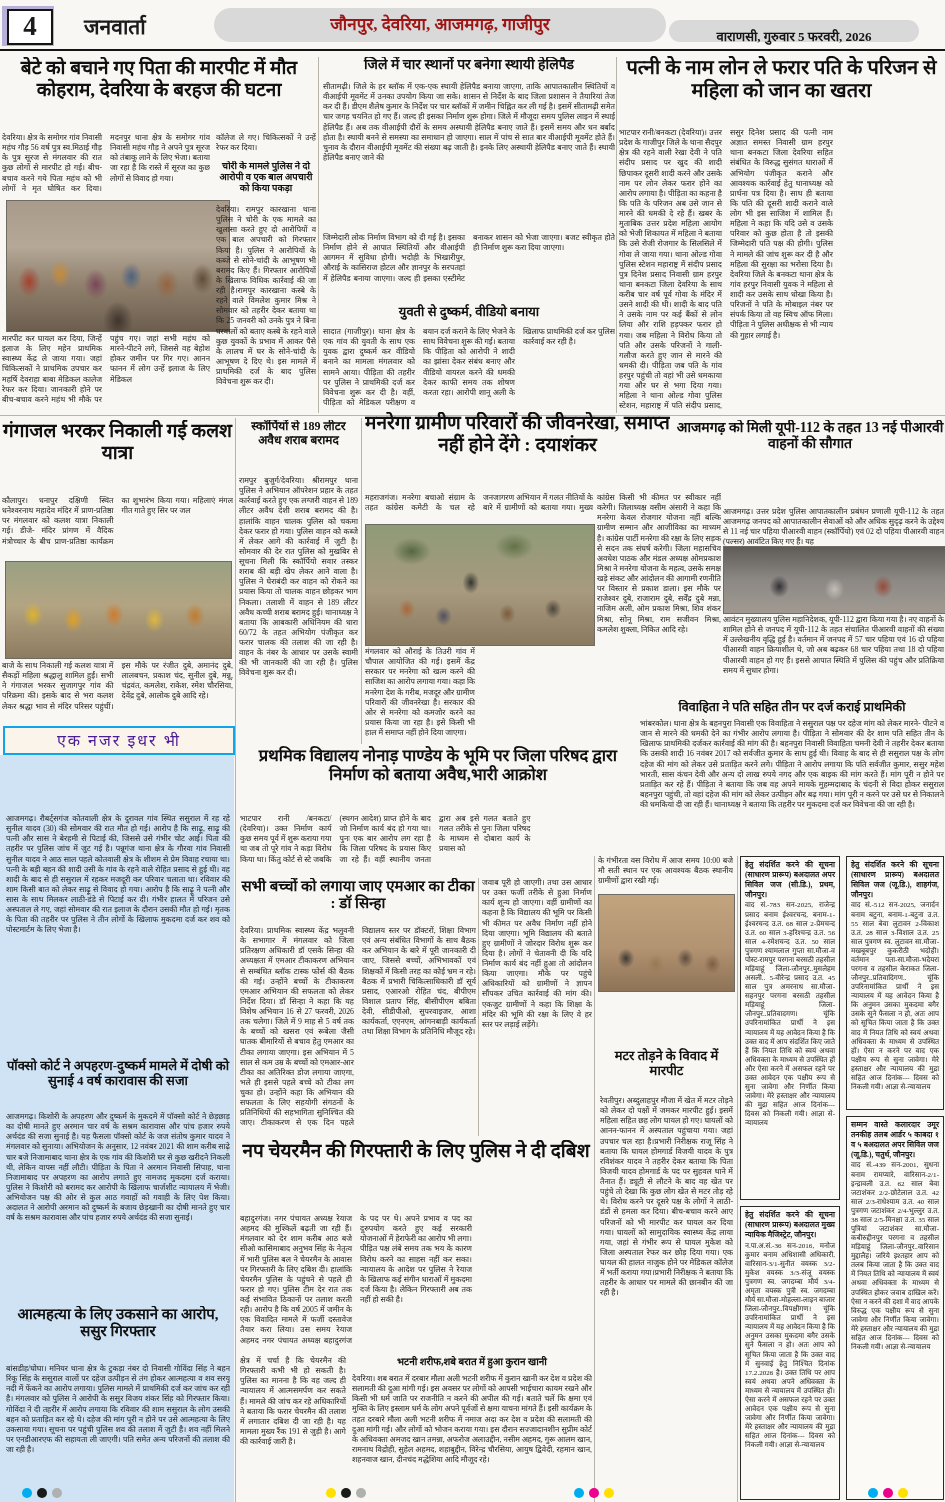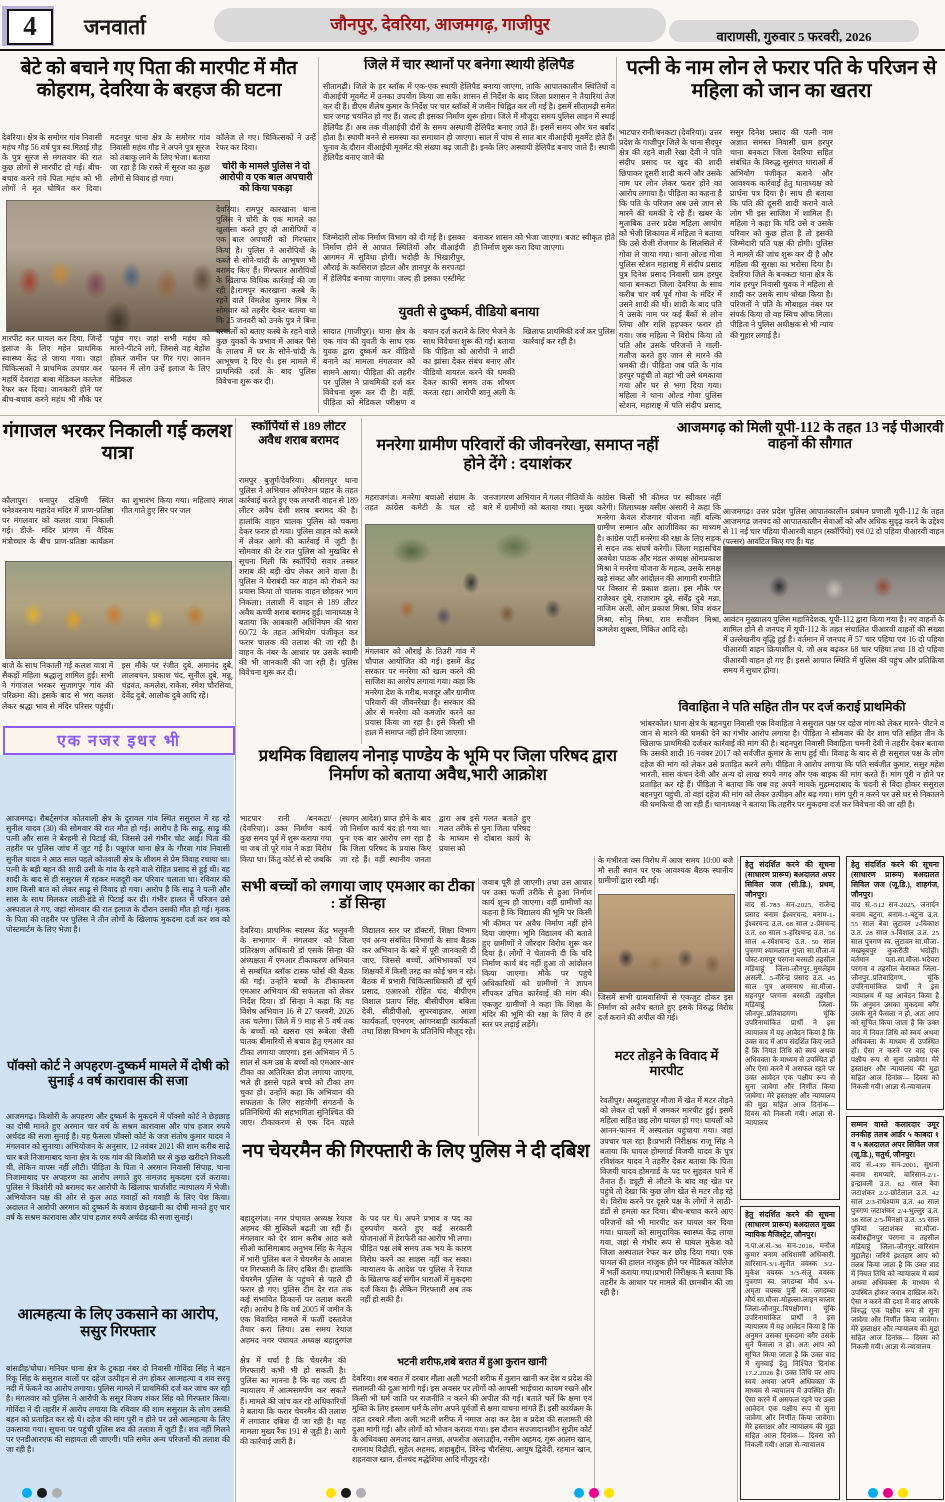--- a/index.html
+++ b/index.html
@@ -21,22 +21,22 @@
   
   .lavender { background:#b7b1d8; }
   .numbox { background:#ffff; border:2px solid #141414; text-align:center;
             font-weight:bold; font-size:27px; line-height:30px; background:#fff; }
   .masthead { font-weight:bold; font-size:21px; }
   .band { background:#d9d9d9; text-align:center; font-weight:bold;border-radius:17px; }
   .band-center { color:#9e1515; font-size:17px; line-height:34px; }
   .band-right { color:#141414; font-size:13px; line-height:34px; }
 
   
-  .eknazar { border:2px solid #8b5cf6; background:#fbf4ea; color:#8b5cf6;
-             font-weight:bold; font-size:16px; text-align:center; line-height:25px; letter-spacing:2px; }
+  .eknazar { border:2px solid #0ea5e9; background:#fbf4ea; color:#4c1d95;
+             font-weight:normal; font-size:16px; text-align:center; line-height:25px; letter-spacing:2px; }
 
   .bluepanel { background:#cfe3f4; }
 
   
   .notice { border:1px solid #2a2a2a; background:#fbfaf6; padding:3px 4px; box-sizing:border-box; overflow:hidden; }
   .notice-h { font-weight:bold; font-size:7.6px; line-height:1.3; text-align:justify; }
   .notice-b { font-size:7.1px; line-height:1.28; text-align:justify; margin-top:2px; }
 
   
   .ph { border:1px solid #6f6a62; }
@@ -114,21 +114,21 @@
   <div class="abs hl" style="left:2px;top:420px;width:231px;height:70px;font-size:19px;">गंगाजल भरकर निकाली गई कलश यात्रा</div>
   <div class="abs bt cols-2" style="left:2px;top:496px;width:231px;height:62px;">कौलापुर। धनापुर दक्षिणी स्थित धनेश्वरनाथ महादेव मंदिर में प्राण-प्रतिष्ठा पर मंगलवार को कलश यात्रा निकाली गई। डीजे- मंदिर प्रांगण में वैदिक मंत्रोच्चार के बीच प्राण-प्रतिष्ठा कार्यक्रम का शुभारंभ किया गया। महिलाएं मंगल गीत गाते हुए सिर पर जल</div>
   <div class="abs ph ph-kalash" style="left:5px;top:561px;width:225px;height:96px;"></div>
   <div class="abs bt cols-2" style="left:2px;top:661px;width:231px;height:60px;">बाजे के साथ निकाली गई कलश यात्रा में सैकड़ों महिला श्रद्धालु शामिल हुईं। सभी ने गंगाजल भरकर सुजागपुर गांव की परिक्रमा की। इसके बाद से भरा कलश लेकर श्रद्धा भाव से मंदिर परिसर पहुंचीं। इस मौके पर रंजीत दुबे, अमानंद दुबे, लालबचन, प्रकाश चंद, सुनील दुबे, मन्नू, चंद्रवंत, कमलेश, राकेश, रमेश चौरसिया, देवेंद्र दुबे, आलोक दुबे आदि रहे।</div>
   <div class="abs vrule" style="left:235px;top:418px;height:1084px;"></div>
 
   <div class="abs hl" style="left:239px;top:420px;width:119px;height:52px;font-size:12px;">स्कॉर्पियों से 189 लीटर अवैध शराब बरामद</div>
   <div class="abs bt" style="left:239px;top:476px;width:119px;height:246px;">रामपुर बुजुर्ग/देवरिया। श्रीरामपुर थाना पुलिस ने अभियान ऑपरेशन प्रहार के तहत कार्रवाई करते हुए एक लग्जरी वाहन से 189 लीटर अवैध देशी शराब बरामद की है। हालांकि वाहन चालक पुलिस को चकमा देकर फरार हो गया। पुलिस वाहन को कब्जे में लेकर आगे की कार्रवाई में जुटी है। सोमवार की देर रात पुलिस को मुखबिर से सूचना मिली कि स्कॉर्पियो सवार तस्कर शराब की बड़ी खेप लेकर आने वाला है। पुलिस ने घेराबंदी कर वाहन को रोकने का प्रयास किया तो चालक वाहन छोड़कर भाग निकला। तलाशी में वाहन से 189 लीटर अवैध कच्ची शराब बरामद हुई। थानाध्यक्ष ने बताया कि आबकारी अधिनियम की धारा 60/72 के तहत अभियोग पंजीकृत कर फरार चालक की तलाश की जा रही है। वाहन के नंबर के आधार पर उसके स्वामी की भी जानकारी की जा रही है। पुलिस विवेचना शुरू कर दी।</div>
   <div class="abs vrule" style="left:361px;top:418px;height:326px;"></div>
 
-  <div class="abs hl" style="left:365px;top:436px;width:305px;height:70px;font-size:16px;text-align:center;">मनरेगा ग्रामीण परिवारों की जीवनरेखा, समाप्त नहीं होने देंगे : दयाशंकर</div>
+  <div class="abs hl" style="left:365px;top:412px;width:305px;height:70px;font-size:19px;text-align:center;">मनरेगा ग्रामीण परिवारों की जीवनरेखा, समाप्त नहीं होने देंगे : दयाशंकर</div>
   <div class="abs bt cols-2" style="left:365px;top:493px;width:228px;height:29px;">महराजगंज। मनरेगा बचाओ संग्राम के तहत कांग्रेस कमेटी के चल रहे जनजागरण अभियान में गलत नीतियों के बारे में ग्रामीणों को बताया गया। मुख्य अतिथि को-ऑर्डिनेटर दयाशंकर पांडेय ने</div>
   <div class="abs ph ph-meeting" style="left:365px;top:524px;width:228px;height:120px;"></div>
   <div class="abs bt cols-2" style="left:365px;top:647px;width:228px;height:97px;">मंगलवार को औराई के तिउरी गांव में चौपाल आयोजित की गई। इसमें केंद्र सरकार पर मनरेगा को खत्म करने की साजिश का आरोप लगाया गया। कहा कि मनरेगा देश के गरीब, मजदूर और ग्रामीण परिवारों की जीवनरेखा है। सरकार की ओर से मनरेगा को कमजोर करने का प्रयास किया जा रहा है। इसे किसी भी हाल में समाप्त नहीं होने दिया जाएगा।</div>
   <div class="abs bt" style="left:597px;top:493px;width:124px;height:251px;">कांग्रेस किसी भी कीमत पर स्वीकार नहीं करेगी। जिलाध्यक्ष वसीम अंसारी ने कहा कि मनरेगा केवल रोजगार योजना नहीं बल्कि ग्रामीण सम्मान और आजीविका का माध्यम है। कांग्रेस पार्टी मनरेगा की रक्षा के लिए सड़क से सदन तक संघर्ष करेगी। जिला महासचिव अवधेश पाठक और मंडल अध्यक्ष ओमप्रकाश मिश्रा ने मनरेगा योजना के महत्व, उसके समक्ष खड़े संकट और आंदोलन की आगामी रणनीति पर विस्तार से प्रकाश डाला। इस मौके पर राजेश्वर दुबे, राजाराम दुबे, सर्वेंद्र दुबे मन्ना, नाजिम अली, ओम प्रकाश मिश्रा, शिव शंकर मिश्रा, सोनू मिश्रा, राम सजीवन मिश्रा, कमलेश शुक्ला, निकित आदि रहे।</div>
 
   <div class="abs hl" style="left:676px;top:420px;width:268px;height:50px;font-size:14px;">आजमगढ़ को मिली यूपी-112 के तहत 13 नई पीआरवी वाहनों की सौगात</div>
   <div class="abs bt" style="left:723px;top:472px;width:221px;height:72px;margin-top:35px;">आजमगढ़। उत्तर प्रदेश पुलिस आपातकालीन प्रबंधन प्रणाली यूपी-112 के तहत आजमगढ़ जनपद को आपातकालीन सेवाओं को और अधिक सुदृढ़ करने के उद्देश्य से 11 नई चार पहिया पीआरवी वाहन (स्कॉर्पियो) एवं 02 दो पहिया पीआरवी वाहन (पल्सर) आवंटित किए गए हैं। यह</div>
   <div class="abs ph ph-vehicles" style="left:723px;top:546px;width:221px;height:66px;"></div>
   <div class="abs bt" style="left:723px;top:615px;width:221px;height:83px;">आवंटन मुख्यालय पुलिस महानिदेशक, यूपी-112 द्वारा किया गया है। नए वाहनों के शामिल होने से जनपद में यूपी-112 के तहत संचालित पीआरवी वाहनों की संख्या में उल्लेखनीय वृद्धि हुई है। वर्तमान में जनपद में 57 चार पहिया एवं 16 दो पहिया पीआरवी वाहन क्रियाशील थे, जो अब बढ़कर 68 चार पहिया तथा 18 दो पहिया पीआरवी वाहन हो गए हैं। इससे आपात स्थिति में पुलिस की पहुंच और प्रतिक्रिया समय में सुधार होगा।</div>
 
@@ -140,21 +140,20 @@
   <div class="abs bt" style="left:6px;top:814px;width:224px;height:240px;">आजमगढ़। रौबर्ट्सगंज कोतवाली क्षेत्र के दुरावल गांव स्थित ससुराल में रह रहे सुनील यादव (30) की सोमवार की रात मौत हो गई। आरोप है कि साढ़ू, साढ़ू की पत्नी और सास ने बेरहमी से पिटाई की, जिससे उसे गंभीर चोट आई। पिता की तहरीर पर पुलिस जांच में जुट गई है। पन्नूगंज थाना क्षेत्र के गौरवा गांव निवासी सुनील यादव ने आठ साल पहले कोतवाली क्षेत्र के शीशम से प्रेम विवाह रचाया था। पत्नी के बड़ी बहन की शादी उसी के गांव के रहने वाले रोहित प्रसाद से हुई थी। वह शादी के बाद से ही ससुराल में रहकर मजदूरी कर परिवार चलाता था। रविवार की शाम किसी बात को लेकर साढ़ू से विवाद हो गया। आरोप है कि साढ़ू ने पत्नी और सास के साथ मिलकर लाठी-डंडे से पिटाई कर दी। गंभीर हालत में परिजन उसे अस्पताल ले गए, जहां सोमवार की रात इलाज के दौरान उसकी मौत हो गई। मृतक के पिता की तहरीर पर पुलिस ने तीन लोगों के खिलाफ मुकदमा दर्ज कर शव को पोस्टमार्टम के लिए भेजा है।</div>
   <div class="abs hl" style="left:6px;top:1058px;width:224px;height:50px;font-size:13px;">पॉक्सो कोर्ट ने अपहरण-दुष्कर्म मामले में दोषी को सुनाई 4 वर्ष कारावास की सजा</div>
   <div class="abs bt" style="left:6px;top:1112px;width:224px;height:190px;">आजमगढ़। किशोरी के अपहरण और दुष्कर्म के मुकदमे में पॉक्सो कोर्ट ने छेड़छाड़ का दोषी मानते हुए अरमान चार वर्ष के सश्रम कारावास और पांच हजार रुपये अर्थदंड की सजा सुनाई है। यह फैसला पॉक्सो कोर्ट के जज संतोष कुमार यादव ने मंगलवार को सुनाया। अभियोजन के अनुसार, 12 नवंबर 2021 की शाम करीब साढ़े चार बजे निजामाबाद थाना क्षेत्र के एक गांव की किशोरी घर से कुछ खरीदने निकली थी, लेकिन वापस नहीं लौटी। पीड़िता के पिता ने अरमान निवासी सिपाह, थाना निजामाबाद पर अपहरण का आरोप लगाते हुए नामजद मुकदमा दर्ज कराया। पुलिस ने किशोरी को बरामद कर आरोपी के खिलाफ चार्जशीट न्यायालय में भेजी। अभियोजन पक्ष की ओर से कुल आठ गवाहों को गवाही के लिए पेश किया। अदालत ने आरोपी अरमान को दुष्कर्म के बजाय छेड़खानी का दोषी मानते हुए चार वर्ष के सश्रम कारावास और पांच हजार रुपये अर्थदंड की सजा सुनाई।</div>
   <div class="abs hl" style="left:6px;top:1306px;width:224px;height:54px;font-size:15px;">आत्महत्या के लिए उकसाने का आरोप, ससुर गिरफ्तार</div>
   <div class="abs bt" style="left:6px;top:1364px;width:224px;height:134px;">बांसडीह/घोघा। मनियर थाना क्षेत्र के टुकड़ा नंबर दो निवासी गोविंदा सिंह ने बहन रिंकू सिंह के ससुराल वालों पर दहेज उत्पीड़न से तंग होकर आत्महत्या व शव सरयू नदी में फेंकने का आरोप लगाया। पुलिस मामले में प्राथमिकी दर्ज कर जांच कर रही है। मंगलवार को पुलिस ने आरोपी के ससुर विजय शंकर सिंह को गिरफ्तार किया। गोविंदा ने दी तहरीर में आरोप लगाया कि रविवार की शाम ससुराल के लोग उसकी बहन को प्रताड़ित कर रहे थे। दहेज की मांग पूरी न होने पर उसे आत्महत्या के लिए उकसाया गया। सूचना पर पहुंची पुलिस शव की तलाश में जुटी है। शव नहीं मिलने पर एनडीआरएफ की सहायता ली जाएगी। पति समेत अन्य परिजनों की तलाश की जा रही है।</div>
 
   <div class="abs hl" style="left:240px;top:746px;width:396px;height:64px;font-size:16.5px;">प्रथमिक विद्यालय नोनाड़ पाण्डेय के भूमि पर जिला परिषद द्वारा निर्माण को बताया अवैध,भारी आक्रोश</div>
   <div class="abs bt cols-4" style="left:240px;top:814px;width:390px;height:58px;">भाटपार रानी /बनकटा/ (देवरिया)। उक्त निर्माण कार्य कुछ समय पूर्व में शुरू कराया गया था जब तो पूरे गांव ने कड़ा विरोध किया था। किंतु कोर्ट से स्टे जबकि (स्थगन आदेश) प्राप्त होने के बाद जो निर्माण कार्य बंद हो गया था। पुनः एक बार आरोप लग रहा है कि जिला परिषद के प्रयास किए जा रहे हैं। वहीं स्थानीय जनता द्वारा अब इसे गलत बताते हुए गलत तरीके से पुनः जिला परिषद के माध्यम से दोबारा कार्य के प्रयास को</div>
   <div class="abs bt" style="left:598px;top:856px;width:135px;height:36px;">के गंभीरता वस विरोध में आज समय 10:00 बजे मौ सती स्थान पर एक आवश्यक बैठक स्थानीय ग्रामीणों द्वारा रखी गई।</div>
   <div class="abs ph ph-protest" style="left:598px;top:894px;width:135px;height:96px;"></div>
-  <div class="abs bt" style="left:598px;top:993px;width:135px;height:44px;">जिसमें सभी ग्रामवासियों से एकजुट होकर इस निर्माण को अवैध बताते हुए इसके विरुद्ध विरोध दर्ज कराने की अपील की गई।</div>
   <div class="abs bt" style="left:482px;top:878px;width:110px;height:258px;">जवाब पूरी हो जाएगी। तथा उस आधार पर उक्त फर्जी तरीके से हुआ निर्माण कार्य शून्य हो जाएगा। वहीं ग्रामीणों का कहना है कि विद्यालय की भूमि पर किसी भी कीमत पर अवैध निर्माण नहीं होने दिया जाएगा। भूमि विद्यालय की बताते हुए ग्रामीणों ने जोरदार विरोध शुरू कर दिया है। लोगों ने चेतावनी दी कि यदि निर्माण कार्य बंद नहीं हुआ तो आंदोलन किया जाएगा। मौके पर पहुंचे अधिकारियों को ग्रामीणों ने ज्ञापन सौंपकर उचित कार्रवाई की मांग की। एकजुट ग्रामीणों ने कहा कि शिक्षा के मंदिर की भूमि की रक्षा के लिए वे हर स्तर पर लड़ाई लड़ेंगे।</div>
   <div class="abs vrule" style="left:478px;top:878px;height:258px;"></div>
   <div class="abs vrule" style="left:594px;top:856px;height:646px;"></div>
 
   <div class="abs hl" style="left:240px;top:878px;width:236px;height:44px;font-size:15px;">सभी बच्चों को लगाया जाए एमआर का टीका : डॉ सिन्हा</div>
   <div class="abs bt cols-2" style="left:240px;top:926px;width:236px;height:210px;">देवरिया। प्राथमिक स्वास्थ्य केंद्र भलुवनी के सभागार में मंगलवार को जिला प्रतिरक्षण अधिकारी डॉ एसके सिन्हा की अध्यक्षता में एमआर टीकाकरण अभियान से सम्बंधित ब्लॉक टास्क फोर्स की बैठक की गई। उन्होंने बच्चों के टीकाकरण एमआर अभियान की सफलता को लेकर निर्देश दिया। डॉ सिन्हा ने कहा कि यह विशेष अभियान 16 से 27 फरवरी, 2026 तक चलेगा। जिले में 9 माह से 5 वर्ष तक के बच्चों को खसरा एवं रूबेला जैसी घातक बीमारियों से बचाव हेतु एमआर का टीका लगाया जाएगा। इस अभियान में 5 साल से कम उम्र के बच्चों को एमआर-आर टीका का अतिरिक्त डोज लगाया जाएगा, भले ही इससे पहले बच्चे को टीका लग चुका हो। उन्होंने कहा कि अभियान की सफलता के लिए सहयोगी संगठनों के प्रतिनिधियों की सहभागिता सुनिश्चित की जाए। टीकाकरण से एक दिन पहले विद्यालय स्तर पर डॉक्टरों, शिक्षा विभाग एवं अन्य संबंधित विभागों के साथ बैठक कर अभियान के बारे में पूरी जानकारी दी जाए, जिससे बच्चों, अभिभावकों एवं शिक्षकों में किसी तरह का कोई भ्रम न रहे। बैठक में प्रभारी चिकित्साधिकारी डॉ सूर्य प्रसाद, एआरओ रोहित चंद, बीपीएम विशाल प्रताप सिंह, बीसीपीएम बबिता देवी, सीडीपीओ, सुपरवाइजर, आशा कार्यकर्ता, एएनएम, आंगनबाड़ी कार्यकर्ता तथा शिक्षा विभाग के प्रतिनिधि मौजूद रहे।</div>
 
   <div class="abs hl" style="left:240px;top:1140px;width:352px;height:70px;font-size:19px;">नप चेयरमैन की गिरफ्तारी के लिए पुलिस ने दी दबिश</div>
   <div class="abs bt cols-3" style="left:240px;top:1214px;width:352px;height:138px;">बहादुरगंज। नगर पंचायत अध्यक्ष रेयाज अहमद की मुश्किलें बढ़ती जा रही हैं। मंगलवार को देर शाम करीब आठ बजे सीओ कासिमाबाद अनुभव सिंह के नेतृत्व में भारी पुलिस बल ने चेयरमैन के आवास पर गिरफ्तारी के लिए दबिश दी। हालांकि चेयरमैन पुलिस के पहुंचने से पहले ही फरार हो गए। पुलिस टीम देर रात तक कई संभावित ठिकानों पर तलाश करती रही। आरोप है कि वर्ष 2005 में जमीन के एक विवादित मामले में फर्जी दस्तावेज तैयार करा लिया। उस समय रेयाज अहमद नगर पंचायत अध्यक्ष बहादुरगंज के पद पर थे। अपने प्रभाव व पद का दुरुपयोग करते हुए कई सरकारी योजनाओं में हेराफेरी का आरोप भी लगा। पीड़ित पक्ष लंबे समय तक भय के कारण विरोध करने का साहस नहीं कर सका। न्यायालय के आदेश पर पुलिस ने रेयाज के खिलाफ कई संगीन धाराओं में मुकदमा दर्ज किया है। लेकिन गिरफ्तारी अब तक नहीं हो सकी है।</div>
   <div class="abs bt" style="left:240px;top:1356px;width:106px;height:140px;">क्षेत्र में चर्चा है कि चेयरमैन की गिरफ्तारी कभी भी हो सकती है। पुलिस का मानना है कि वह जल्द ही न्यायालय में आत्मसमर्पण कर सकते हैं। मामले की जांच कर रहे अधिकारियों ने बताया कि फरार चेयरमैन की तलाश में लगातार दबिश दी जा रही है। यह मामला मुख्य रैंक 191 से जुड़ी है। आगे की कार्रवाई जारी है।</div>

